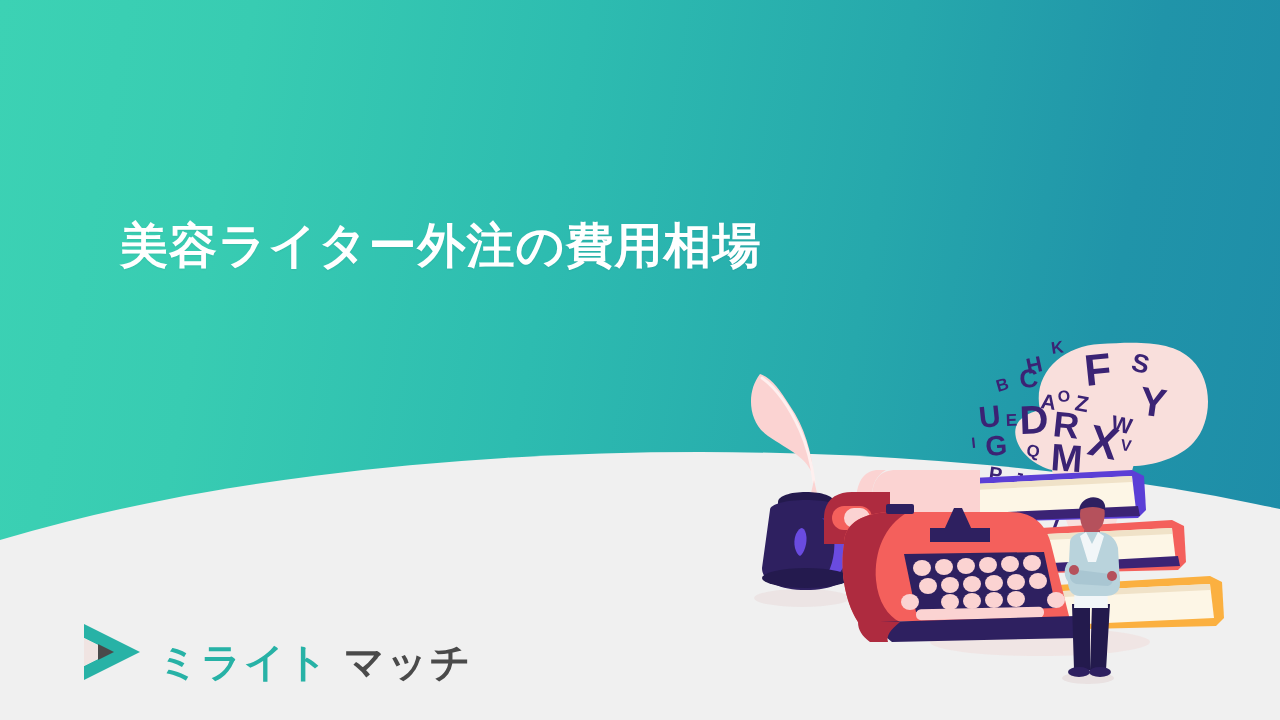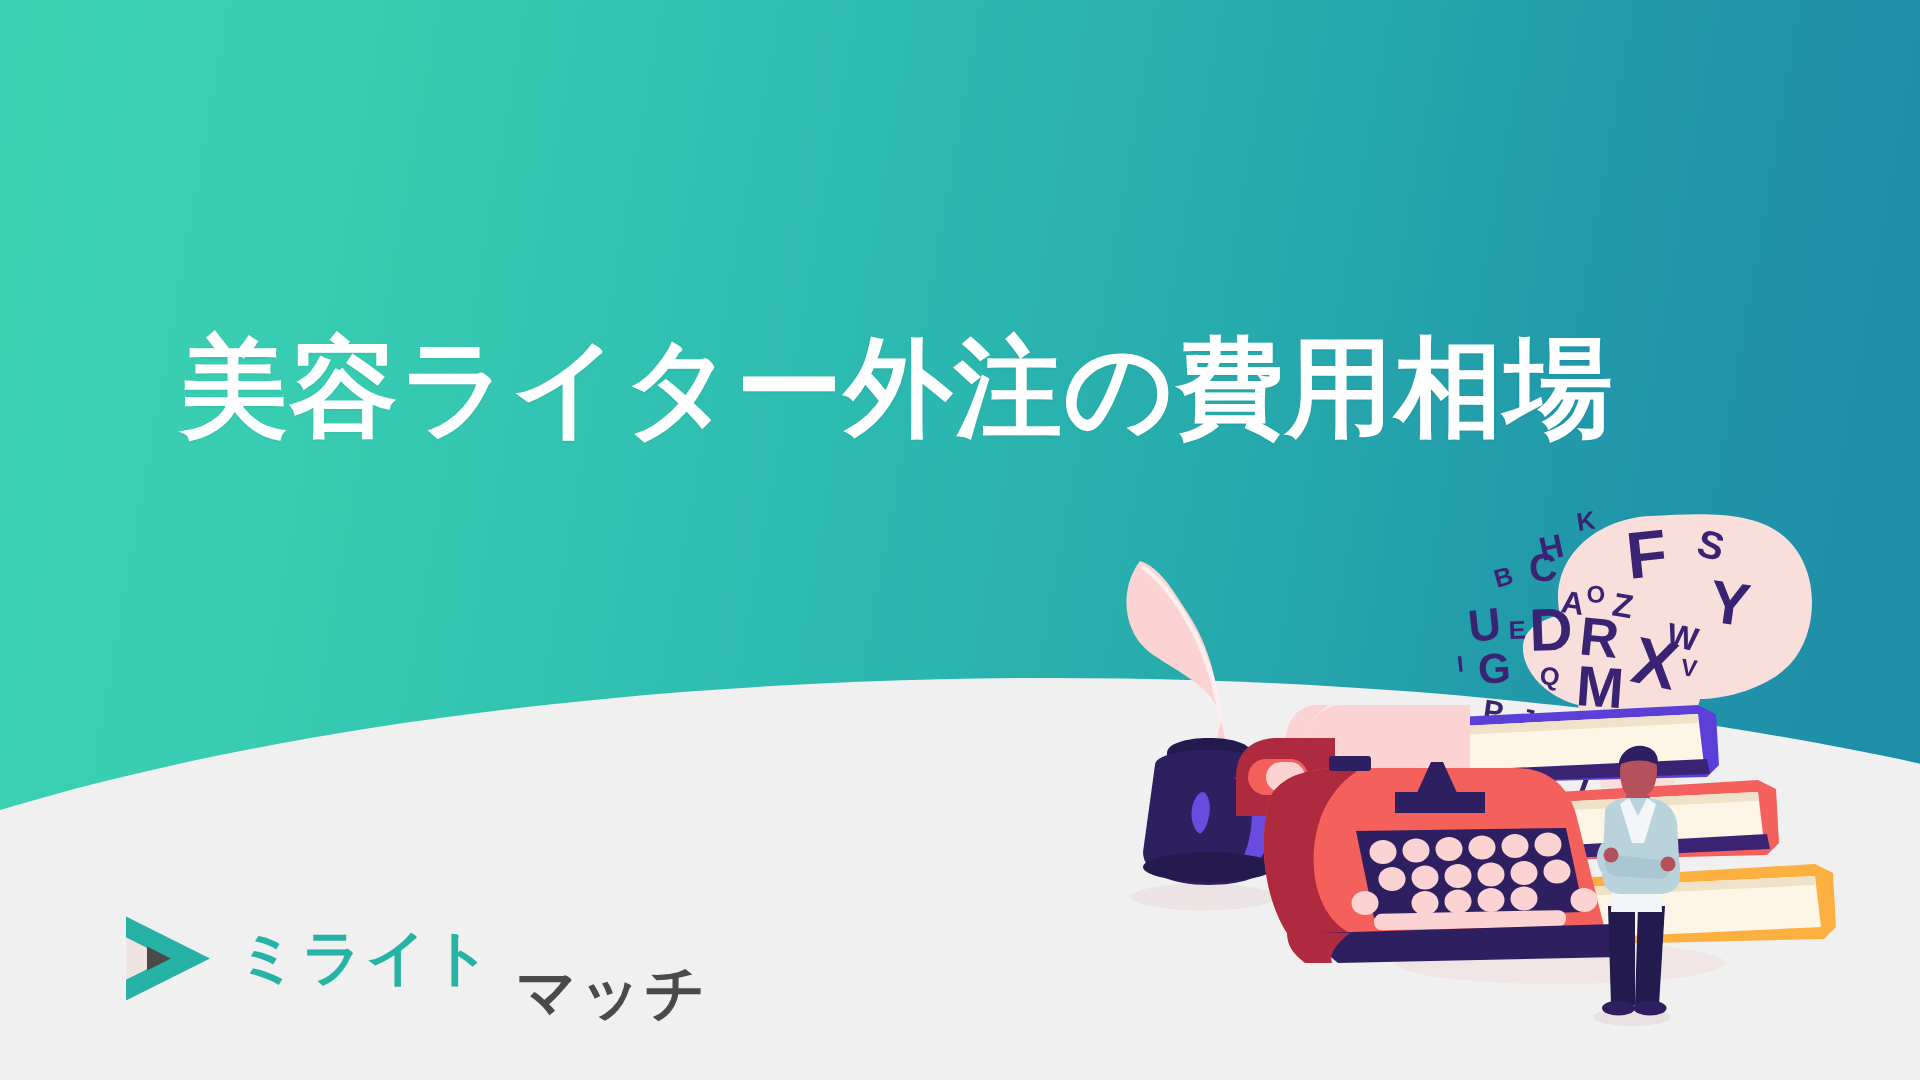--- a/index.html
+++ b/index.html
@@ -29,34 +29,34 @@
     height: 1100px;
     background: #F0F0F0;
     border-radius: 50% 50% 0 0 / 28% 28% 0 0;
   }
   
   #headline {
     position: absolute;
     left: 120px;
     top: 218px;
     color: #ffffff;
-    font-size: 72px;
+    font-size: 48px;
     font-weight: bold;
     letter-spacing: 1px;
     line-height: 1.15;
     white-space: nowrap;
     text-shadow: 0 1px 2px rgba(0,0,0,0.06);
   }
   
   #logo {
     position: absolute;
     left: 80px;
     top: 596px;
     display: flex;
-    align-items: center;
+    align-items: flex-end;
     gap: 14px;
   }
   #logo-mark { display: block; }
   .logo-word {
     font-size: 40px;
     font-weight: bold;
     letter-spacing: 2px;
     line-height: 1;
   }
   #logo-word-1 { color: #27B2A6; }

